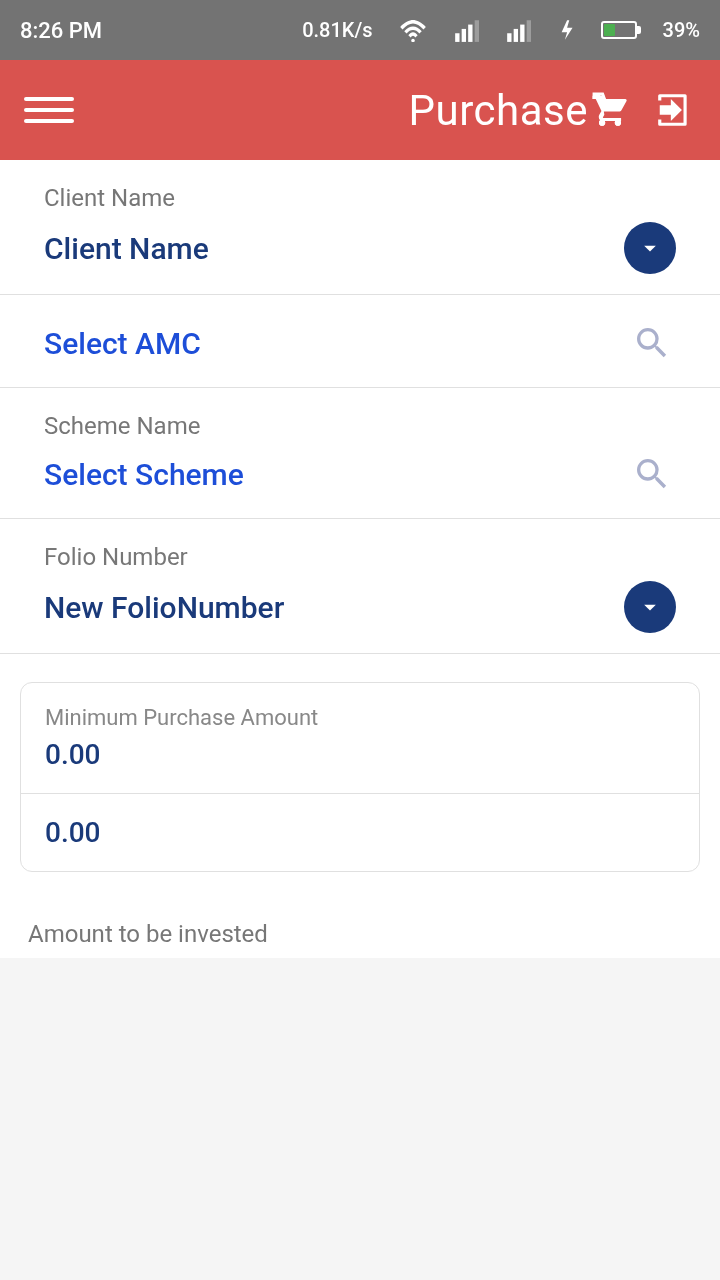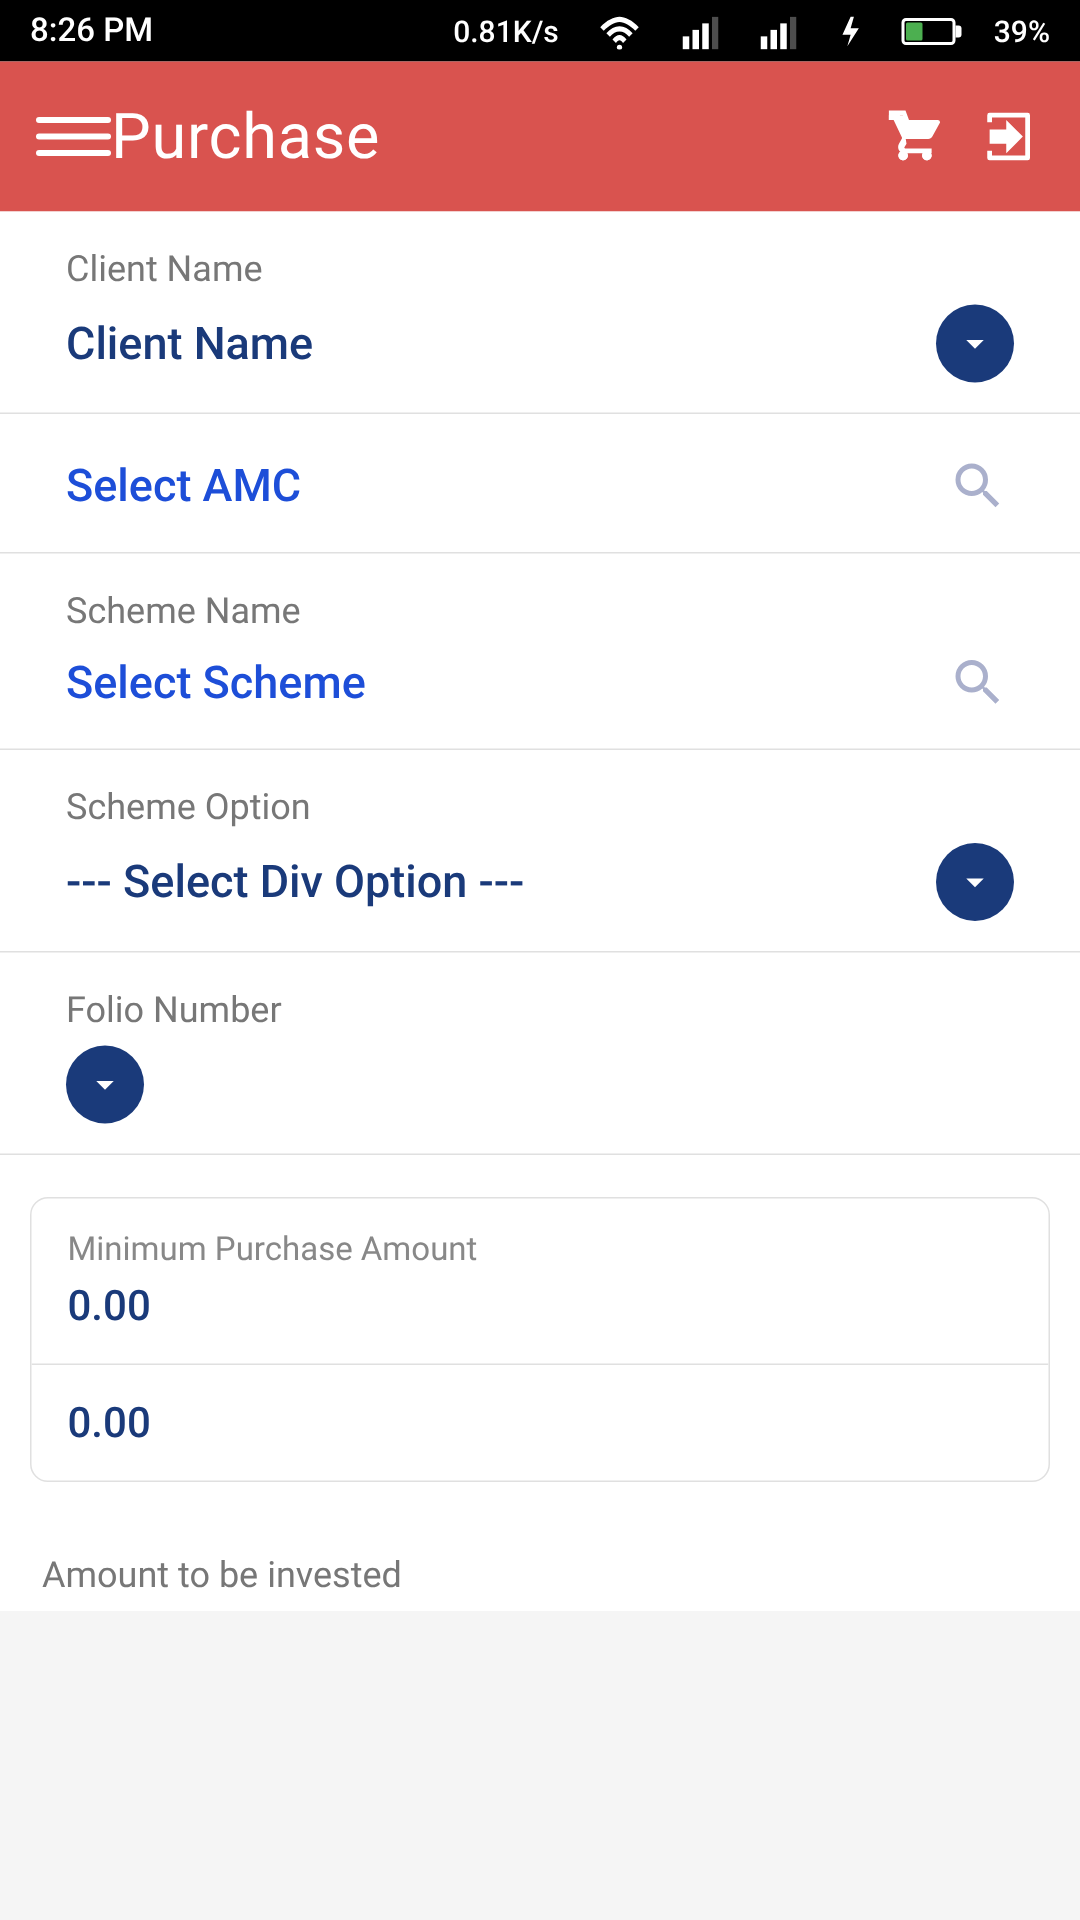--- a/index.html
+++ b/index.html
@@ -7,23 +7,23 @@
     body {
       width: 720px;
       min-height: 1280px;
       font-family: 'Roboto', Arial, sans-serif;
       background: #f5f5f5;
       overflow-x: hidden;
     }
 
     
     .status-bar {
-      background: #000000;
+      background: #737373;
       color: #fff;
-      height: 41px;
+      height: 60px;
       display: flex;
       align-items: center;
       justify-content: space-between;
       padding: 0 20px;
       font-size: 22px;
       font-weight: 500;
     }
     .status-right {
       display: flex;
       align-items: center;
@@ -83,21 +83,21 @@
     .app-bar-menu span {
       display: block;
       height: 4px;
       background: #fff;
       border-radius: 2px;
     }
     .app-bar-title {
       flex: 1;
       font-size: 42px;
       font-weight: 400;
-      text-align: left;
+      text-align: right;
       letter-spacing: 0.5px;
     }
     .app-bar-icons {
       display: flex;
       gap: 20px;
     }
     .app-bar-icon {
       width: 44px;
       height: 44px;
       display: flex;
@@ -303,43 +303,33 @@
     <div class="field-row">
       <span class="field-value placeholder">Select Scheme</span>
       <div class="search-icon">
         <svg viewBox="0 0 24 24">
           <path d="M15.5 14h-.79l-.28-.27A6.471 6.471 0 0 0 16 9.5 6.5 6.5 0 1 0 9.5 16c1.61 0 3.09-.59 4.23-1.57l.27.28v.79l5 4.99L20.49 19l-4.99-5zm-6 0C7.01 14 5 11.99 5 9.5S7.01 5 9.5 5 14 7.01 14 9.5 11.99 14 9.5 14z"></path>
         </svg>
       </div>
     </div>
   </div>
 
+
   <div class="field-group">
-    <div class="field-label">Scheme Option</div>
+    <div class="field-label">Folio Number</div>
     <div class="field-row">
-      <span class="field-value">--- Select Div Option ---</span>
+      <span class="field-value">New FolioNumber</span>
       <div class="dropdown-btn">
         <svg viewBox="0 0 24 24">
           <path d="M7 10l5 5 5-5z"></path>
         </svg>
       </div>
     </div>
   </div>
 
-  <div class="field-group">
-    <div class="field-label">Folio Number</div>
-    <div class="field-row">
-      <div class="dropdown-btn">
-        <svg viewBox="0 0 24 24">
-          <path d="M7 10l5 5 5-5z"></path>
-        </svg>
-      </div>
-    </div>
-  </div>
-
   <div class="info-card">
     <div class="info-card-row">
       <div class="info-card-label">Minimum Purchase Amount</div>
       <div class="info-card-value">0.00</div>
     </div>
     <div class="info-card-row">
       <div class="info-card-value">0.00</div>
     </div>
   </div>
 

